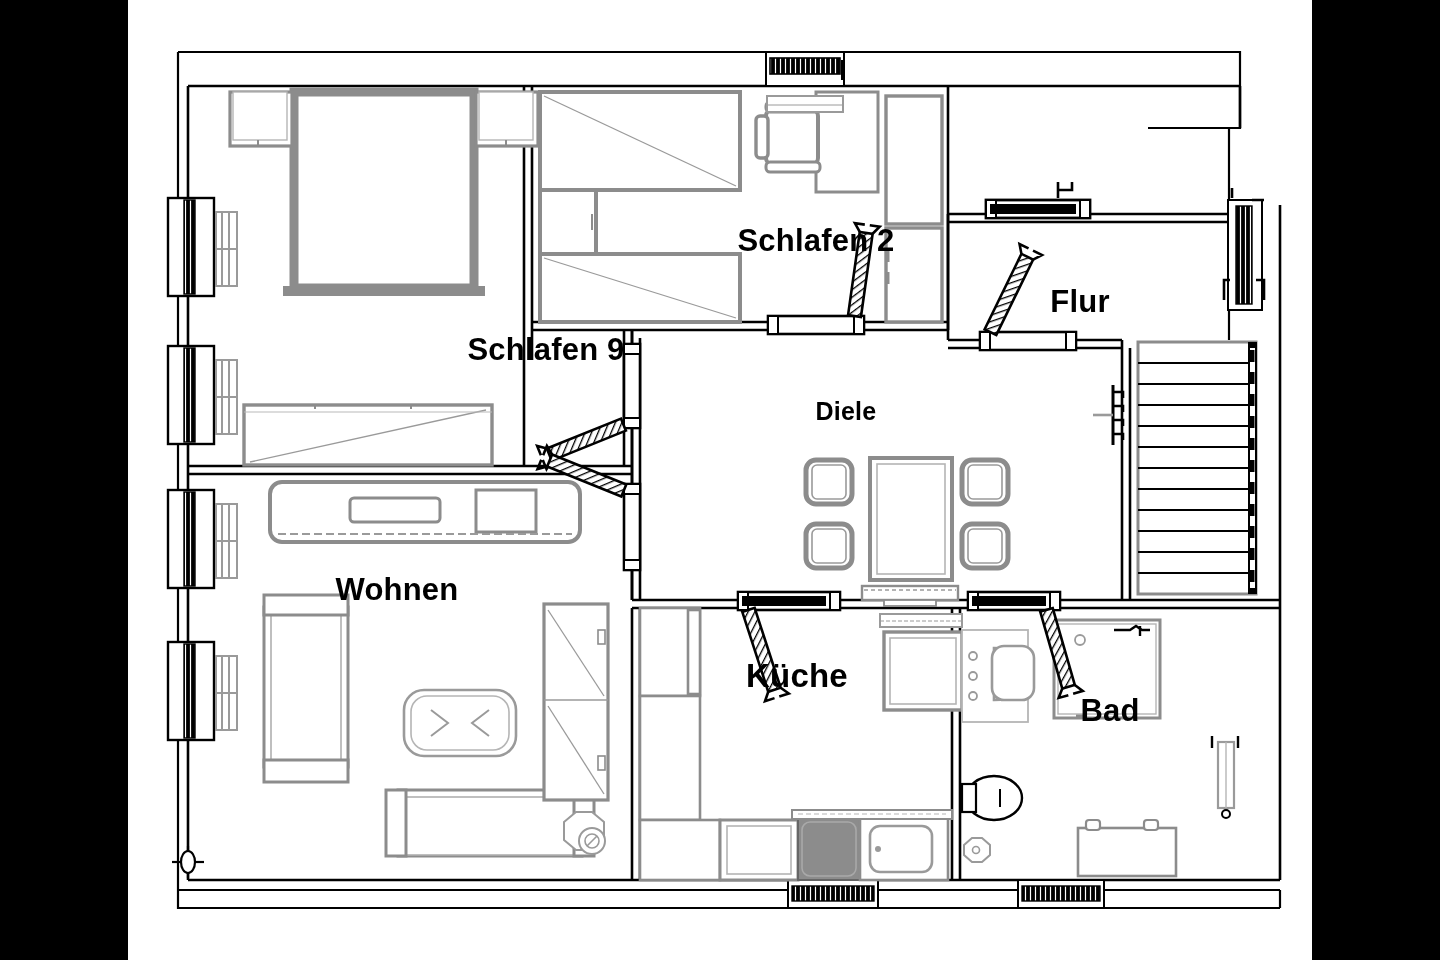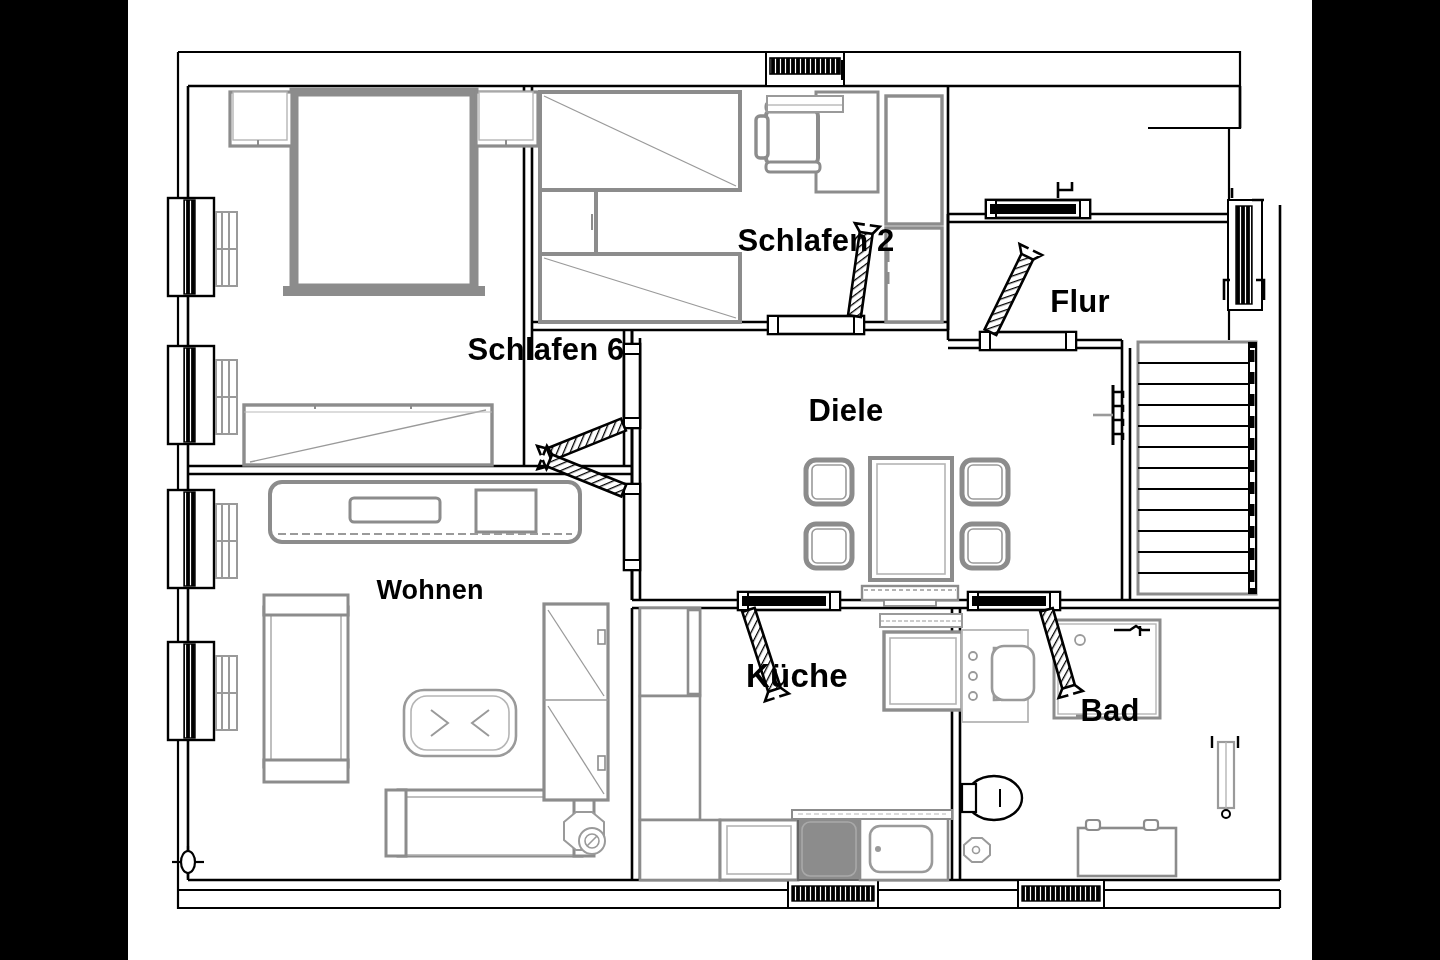--- a/index.html
+++ b/index.html
@@ -463,22 +463,22 @@
         </g>
       </g>
 
       <g>
         <line x1="44" y1="862" x2="76" y2="862" stroke="#000" stroke-width="2.2"></line>
         <line x1="60" y1="846" x2="60" y2="878" stroke="#000" stroke-width="2.2"></line>
         <ellipse cx="60" cy="862" rx="7" ry="11" fill="#fff" stroke="#000" stroke-width="2.2"></ellipse>
       </g>
     </svg>
 
-    <div class="room-label" style="left:418px;top:350px;font-size:31px;">Schlafen 6</div>
+    <div class="room-label" style="left:418px;top:350px;font-size:31px;">Schlafen 9</div>
     <div class="room-label" style="left:688px;top:233px;font-size:31px;margin-top:8px;">Schlafen 2</div>
     <div class="room-label" style="left:952px;top:291px;font-size:31px;margin-top:11px;">Flur</div>
-    <div class="room-label" style="left:718px;top:411px;font-size:31px;">Diele</div>
-    <div class="room-label" style="left:269px;top:590px;font-size:27px;margin-left:33px;">Wohnen</div>
+    <div class="room-label" style="left:718px;top:411px;font-size:25px;">Diele</div>
+    <div class="room-label" style="left:269px;top:590px;font-size:31px;">Wohnen</div>
     <div class="room-label" style="left:669px;top:676px;font-size:33px;">Küche</div>
     <div class="room-label" style="left:946px;top:711px;font-size:31px;margin-left:36px;">Bad</div>
 
   </div>
 </div>
 
 </body></html>

